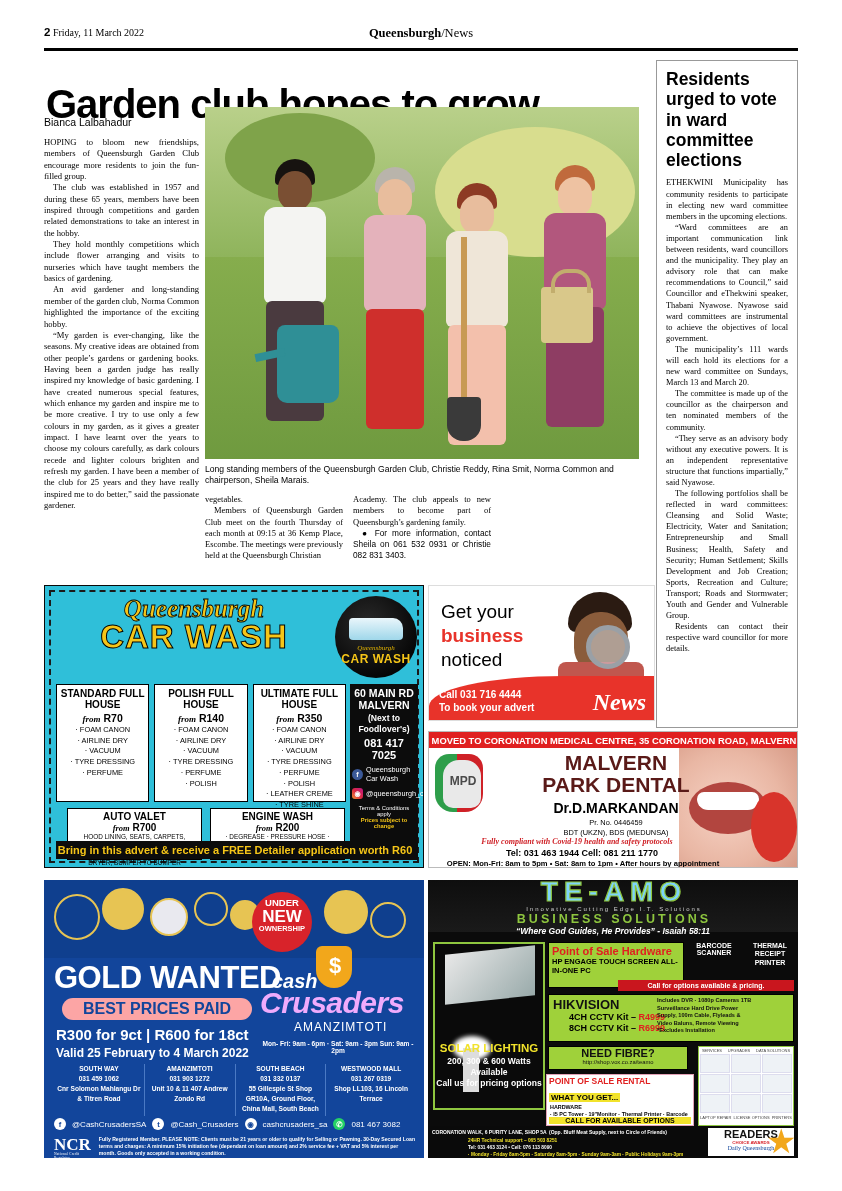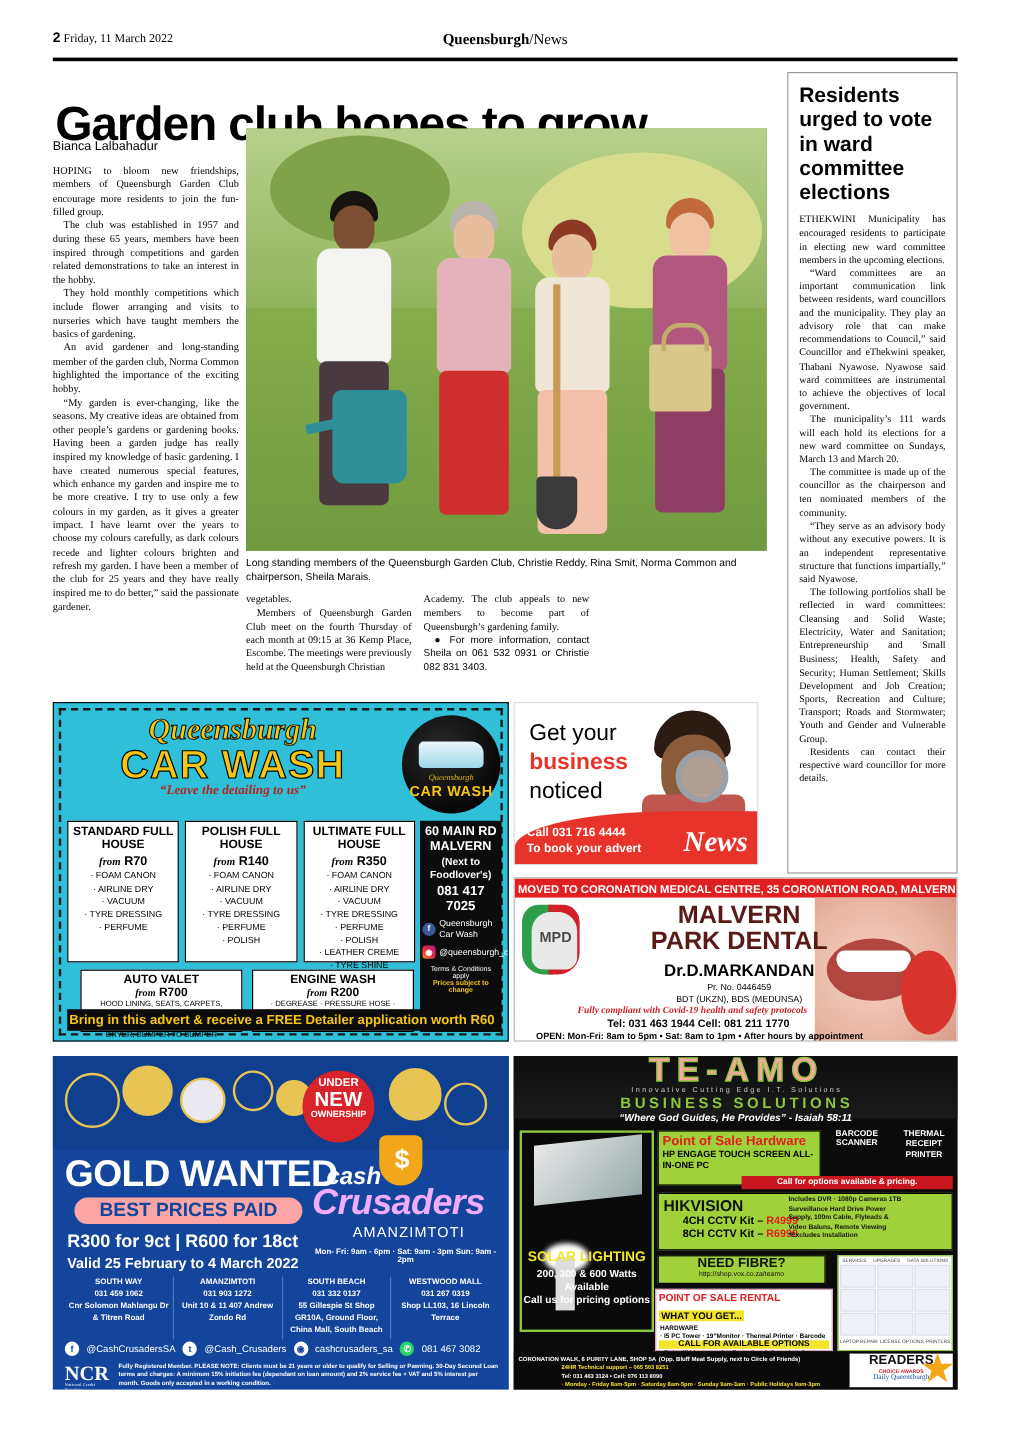--- a/index.html
+++ b/index.html
@@ -84,21 +84,21 @@
   .soc .fb{background:#3b5998;}
   .soc .ig{background:linear-gradient(45deg,#f09433,#dc2743,#bc1888);border-radius:3px;}
   .soc span.t{font-family:"Liberation Sans",sans-serif;font-size:7.3px;line-height:1.2;}
   .cw-right .tc{font-family:"Liberation Sans",sans-serif;font-size:5.8px;margin-top:6px;}
   .cw-right .ps{font-family:"Liberation Sans",sans-serif;font-weight:bold;font-size:5.8px;color:#f5c518;}
   .cw-foot{position:absolute;left:11px;top:255px;width:358px;text-align:center;
     font-family:"Liberation Sans",sans-serif;font-weight:bold;font-size:11px;color:#f5c518;
     background:#0c0c0c;padding:3px 0;}
 
   
-  .biz{left:428px;top:585px;width:204px;height:136px;background:#fff;border:1px solid #ddd;}
+  .biz{left:428px;top:585px;width:227px;height:136px;background:#fff;border:1px solid #ddd;}
   .biz .txt{position:absolute;left:12px;top:14px;font-family:"Liberation Sans",sans-serif;font-size:19px;line-height:1.25;}
   .biz .txt .red{color:#e8332a;font-weight:bold;}
   .biz .head{position:absolute;right:6px;top:6px;width:96px;height:92px;}
   .biz .hair{position:absolute;left:16px;top:0;width:64px;height:40px;border-radius:32px 32px 8px 8px;background:#2b1b12;}
   .biz .face{position:absolute;left:22px;top:20px;width:54px;height:62px;border-radius:26px;background:#8a5c3b;}
   .biz .loupe{position:absolute;left:34px;top:33px;width:34px;height:34px;border-radius:50%;border:5px solid #9aa0a6;background:rgba(220,240,255,.45);}
   .biz .body{position:absolute;left:6px;top:70px;width:86px;height:30px;background:#c0574e;border-radius:8px 8px 0 0;}
   .biz .ribbon{position:absolute;left:0;bottom:0;width:225px;height:44px;background:#e8332a;border-radius:60% 0 0 0 / 30px 0 0 0;}
   .biz .call{position:absolute;left:10px;bottom:20px;color:#fff;font-family:"Liberation Sans",sans-serif;font-weight:bold;font-size:10px;}
   .biz .book{position:absolute;left:10px;bottom:7px;color:#fff;font-family:"Liberation Sans",sans-serif;font-weight:bold;font-size:10px;}
@@ -167,21 +167,21 @@
   .gold .socrow .wa{background:#25d366;color:#fff;}
   .gold .ncrrow{position:absolute;left:10px;top:256px;width:362px;display:flex;gap:8px;align-items:flex-start;}
   .gold .ncr{font-family:"Liberation Serif",serif;font-weight:bold;font-size:17px;color:#ffffff;line-height:1;}
   .gold .ncr small{display:block;font-size:3.6px;font-weight:normal;letter-spacing:0.2px;}
   .gold .fine{font-family:"Liberation Sans",sans-serif;font-weight:bold;font-size:5.1px;line-height:1.35;color:#fff;}
 
   
   .teamo{left:428px;top:880px;width:370px;height:278px;background:#0b0b0b;}
   .teamo .band{position:absolute;left:0;top:0;width:370px;height:52px;background:linear-gradient(#0e0e0e,#1a1a1a);overflow:hidden;}
   .teamo .tname{position:absolute;left:36px;top:-4px;width:300px;text-align:center;
-    font-family:"Liberation Sans",sans-serif;font-weight:bold;font-size:28px;color:#fca5a5;
+    font-family:"Liberation Sans",sans-serif;font-weight:bold;font-size:28px;color:#7dd3fc;
     -webkit-text-stroke:1.2px #8ec63f;letter-spacing:6px;}
   .teamo .itsol{position:absolute;left:36px;top:26px;width:300px;text-align:center;font-family:"Liberation Sans",sans-serif;
     font-size:6px;color:#cfcfcf;letter-spacing:2px;}
   .teamo .bsol{position:absolute;left:36px;top:32px;width:300px;text-align:center;font-family:"Liberation Sans",sans-serif;
     font-weight:bold;font-size:12.5px;color:#8ec63f;letter-spacing:3px;}
   .teamo .verse{position:absolute;left:20px;top:46px;width:330px;text-align:center;
     font-family:"Liberation Sans",sans-serif;font-style:italic;font-weight:bold;font-size:8.5px;color:#fff;}
   .teamo .solar{position:absolute;left:5px;top:62px;width:112px;height:168px;background:#0a0a0a;border:2px solid #8ec63f;box-sizing:border-box;}
   .teamo .solar .panel{position:absolute;left:10px;top:6px;width:90px;height:50px;background:linear-gradient(135deg,#e8e8e8,#9aa);transform:skewY(-6deg);}
   .teamo .solar .lt{position:absolute;left:28px;top:104px;width:16px;height:44px;background:#ddd;}
@@ -326,36 +326,35 @@
     </div>
     <div class="lc">
       <p class="noind">Academy. The club appeals to new members to become part of Queensburgh’s gardening family.</p>
       <p class="contactline">● For more information, contact Sheila on 061 532 0931 or Christie 082 831 3403.</p>
     </div>
   </div>
 
   <div class="sidebar">
     <h2 class="sb-head">Residents urged to vote in ward committee elections</h2>
     <div class="sb-body">
-      <p class="noind">ETHEKWINI Municipality has encouraged residents to participate in electing new ward committee members in the upcoming elections.</p>
+      <p class="noind">ETHEKWINI Municipality has community residents to participate in electing new ward committee members in the upcoming elections.</p>
       <p>“Ward committees are an important communication link between residents, ward councillors and the municipality. They play an advisory role that can make recommendations to Council,” said Councillor and eThekwini speaker, Thabani Nyawose. Nyawose said ward committees are instrumental to achieve the objectives of local government.</p>
       <p>The municipality’s 111 wards will each hold its elections for a new ward committee on Sundays, March 13 and March 20.</p>
       <p>The committee is made up of the councillor as the chairperson and ten nominated members of the community.</p>
       <p>“They serve as an advisory body without any executive powers. It is an independent representative structure that functions impartially,” said Nyawose.</p>
       <p>The following portfolios shall be reflected in ward committees: Cleansing and Solid Waste; Electricity, Water and Sanitation; Entrepreneurship and Small Business; Health, Safety and Security; Human Settlement; Skills Development and Job Creation; Sports, Recreation and Culture; Transport; Roads and Stormwater; Youth and Gender and Vulnerable Group.</p>
       <p>Residents can contact their respective ward councillor for more details.</p>
     </div>
   </div>
 
   <div class="ad cw">
     <div class="dash"></div>
     <div class="cw-logo">
       <div class="q">Queensburgh</div>
       <div class="cwbig">CAR WASH</div>
-      <div class="slog">“Leave the detailing to us”</div>
     </div>
     <div class="cw-badge">
       <div class="car"></div>
       <div class="b1">Queensburgh</div>
       <div class="b2">CAR WASH</div>
     </div>
 
     <div class="cw-pkgs">
       <div class="pkg">
         <div class="t">STANDARD FULL HOUSE</div>

